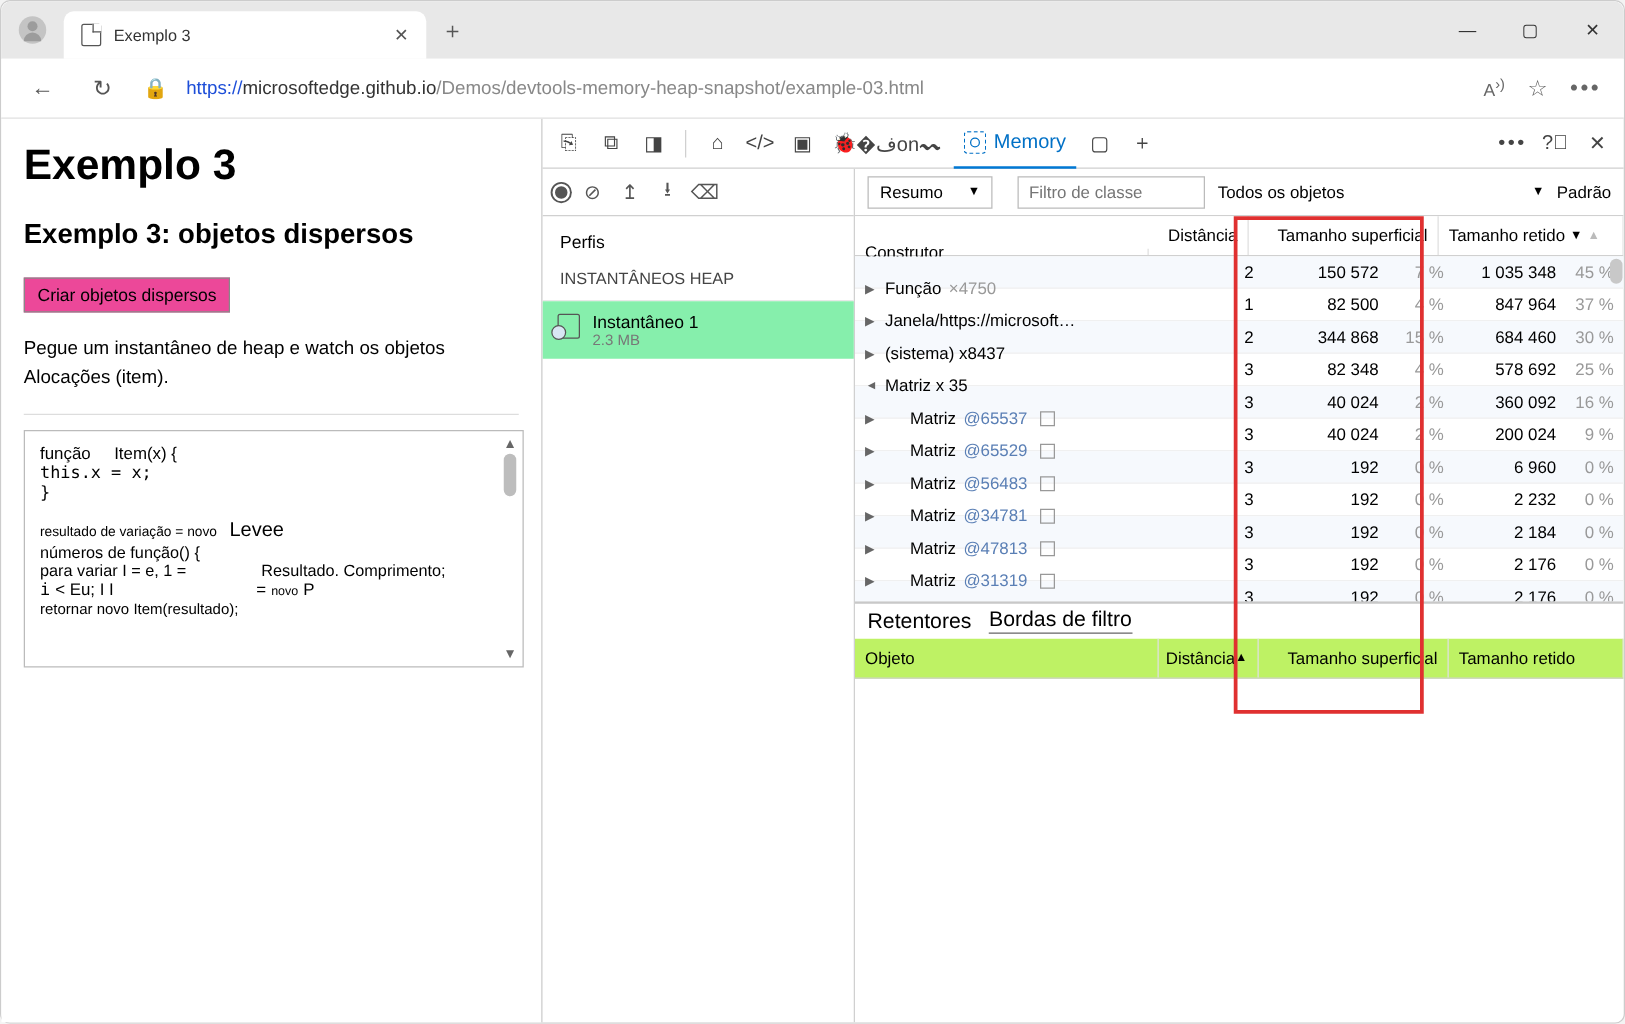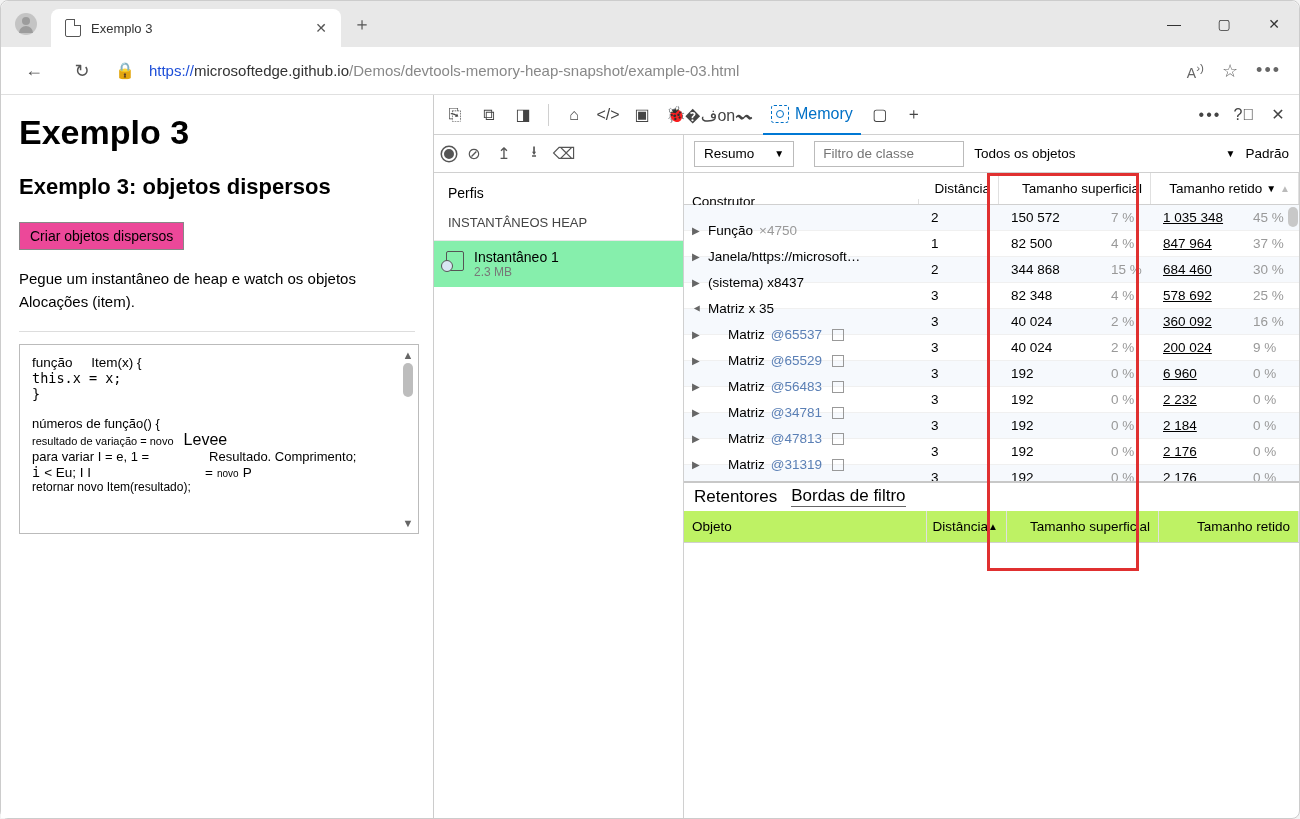--- a/index.html
+++ b/index.html
@@ -79,38 +79,38 @@
 .inp { border:1px solid #bbb; height:26px; width:150px; padding:0 8px; font-size:13.5px;margin-left:10px;}
 .sel2{border:none;flex:1;display:flex;align-items:center;font-size:13.5px;gap:8px;}
 .sel2 .ar{margin-left:auto;font-size:10px;}
 .pad{font-size:13.5px;}
 
 .grid-head { display:flex; height:32px; border-bottom:1px solid #d0d0d0; font-size:13.5px;background:#fff;position:relative;}
 .grid-head > div{display:flex;align-items:center;padding:0 8px;border-right:1px solid #e0e0e0;}
 .c-con{flex:1;margin-top:26px;}
 .c-dist{width:80px;justify-content:flex-end;}
 .c-ss{width:152px;justify-content:flex-end;}
-.c-rs{width:148px;justify-content:flex-end;gap:4px;}
+.c-rs{width:148px;justify-content:flex-start;gap:4px;}
 .sort-a{font-size:10px;}
 
 .grid-body{flex:1;overflow:hidden;position:relative;}
 .row{display:flex;height:26px;font-size:13.5px;align-items:center;border-bottom:1px solid #f0f0f0;}
 .row:nth-child(even){background:#f6f9fd;}
 .row .c-con{display:flex;align-items:center;gap:6px;padding-left:8px;}
 .tri{font-size:10px;color:#666;width:10px;display:inline-block;}
 .tri.open{transform:rotate(90deg);}
 .ind1{padding-left:18px;}
 .muted{color:#999;}
 .atid{color:#5a7fb5;}
 .chk{width:12px;height:12px;border:1px solid #999;display:inline-block;margin-left:4px;}
-.c-dist,.c-ss1,.c-ss2,.c-rs1,.c-rs2{padding-right:8px;}
+.c-dist,.c-ss1,.c-ss2,.c-rs1,.c-rs2{text-align:right;padding-right:8px;}
 .c-dist{width:80px;}
 .c-ss1{width:100px;}
 .c-ss2{width:52px;color:#999;}
-.c-rs1{width:90px;text-decoration:underline;}
+.c-rs1{width:90px;}
 .c-rs2{width:46px;color:#999;}
 .scrollbar{position:absolute;right:1px;top:2px;width:10px;height:20px;background:#c8c8c8;border-radius:5px;}
 
 .highlight { position:absolute; border:3px solid #e03030; pointer-events:none;}
 
 .ret-head{border-top:2px solid #c8c8c8;height:30px;display:flex;align-items:center;gap:14px;padding:0 10px;font-size:17px;}
 .ret-head .u{border-bottom:1px solid #666;}
 .grid-head2{display:flex;height:32px;border-bottom:1px solid #d0d0d0;font-size:13.5px;background:#bef264;}
 .grid-head2>div{display:flex;align-items:center;padding:0 8px;border-right:1px solid #e0e0e0;}
 .c-obj{flex:1;}
@@ -158,25 +158,25 @@
       <h1>Exemplo 3</h1>
       <h2>Exemplo 3: objetos dispersos</h2>
       <button class="btn">Criar objetos dispersos</button>
       <p class="para">Pegue um instantâneo de heap e watch os objetos Alocações (item).</p>
       <hr class="hr">
       <div class="code-box">
         <div><span>função</span>&nbsp;&nbsp;&nbsp;&nbsp;&nbsp;<span>Item(x) {</span></div>
         <div class="mono">  this.x = x;</div>
         <div class="mono">}</div>
         <div style="height:14px;"></div>
-        <div style="font-size:13px;">   números de função() {</div>
         <div style="display:flex;gap:10px;align-items:baseline;">
             <span style="font-size:11px;">   resultado de variação = novo</span>
             <span style="font-size:16px;">Levee</span>
           </div>
+        <div style="font-size:13px;">   números de função() {</div>
         <div style="display:flex;gap:60px;">
             <span style="font-size:13px;">   para variar I = e, 1 =</span>
             <span style="font-size:13px;">Resultado. Comprimento;</span>
           </div>
         <div style="display:flex;gap:4px;align-items:baseline;">
             <span class="mono">i</span>
             <span>&lt;  Eu; I I</span>
             <span style="margin-left:110px;">= </span>
             <span style="font-size:10px;">novo</span>
             <span>  P</span>

